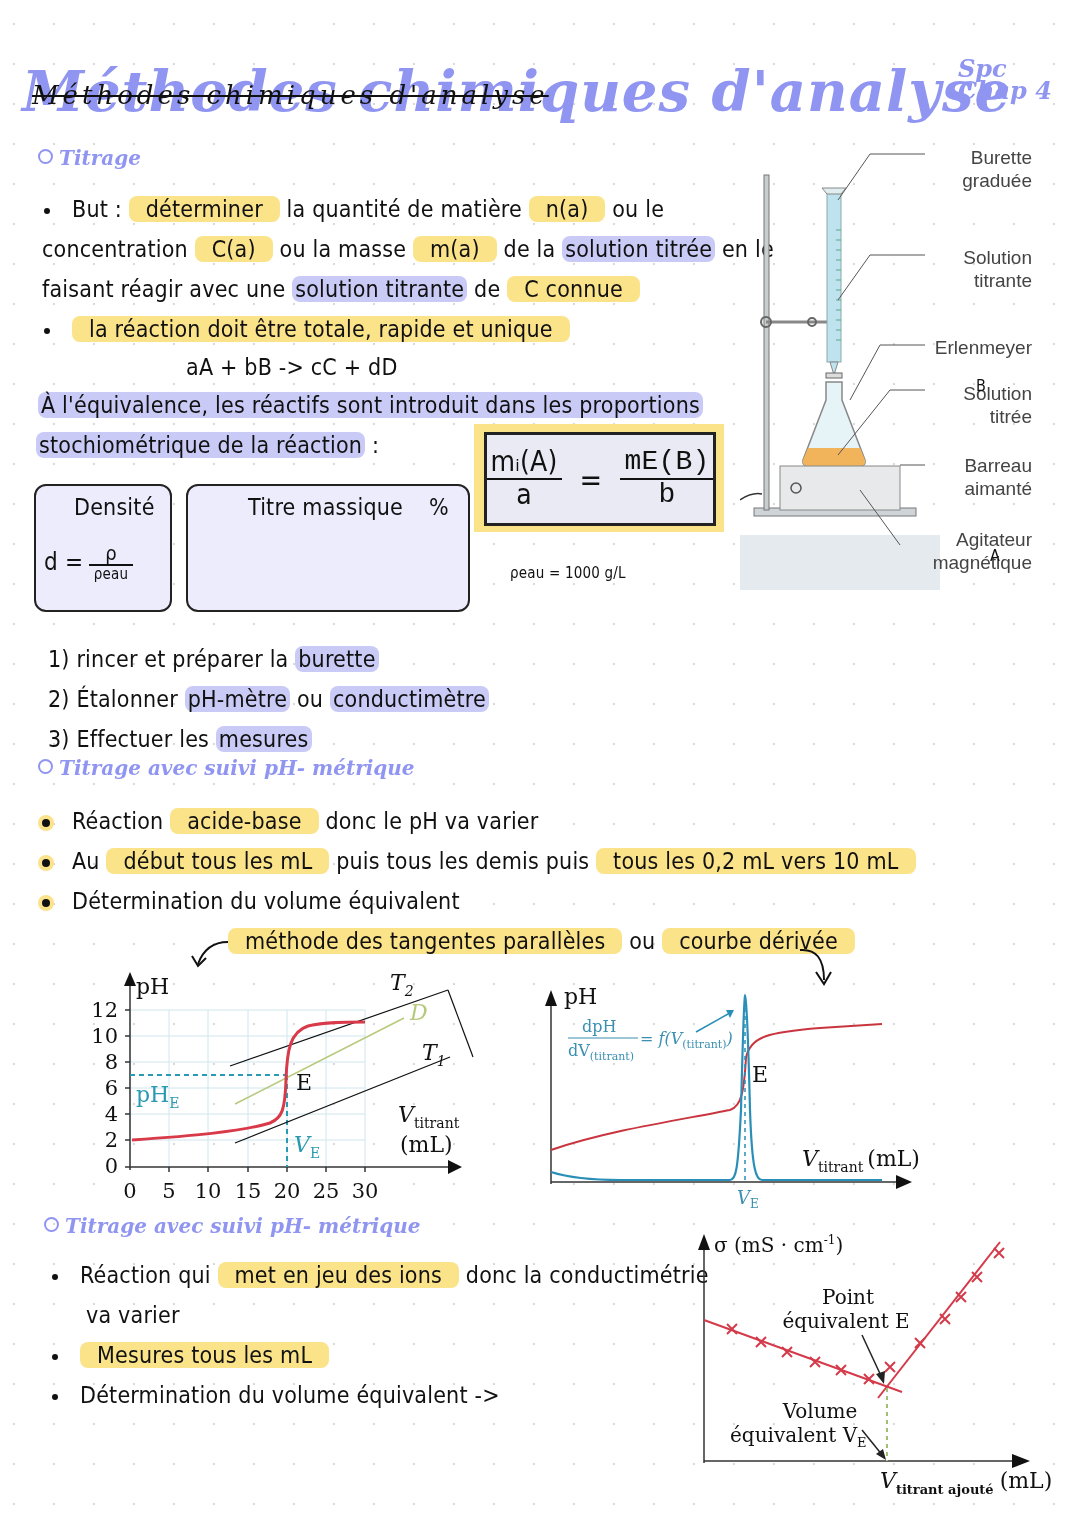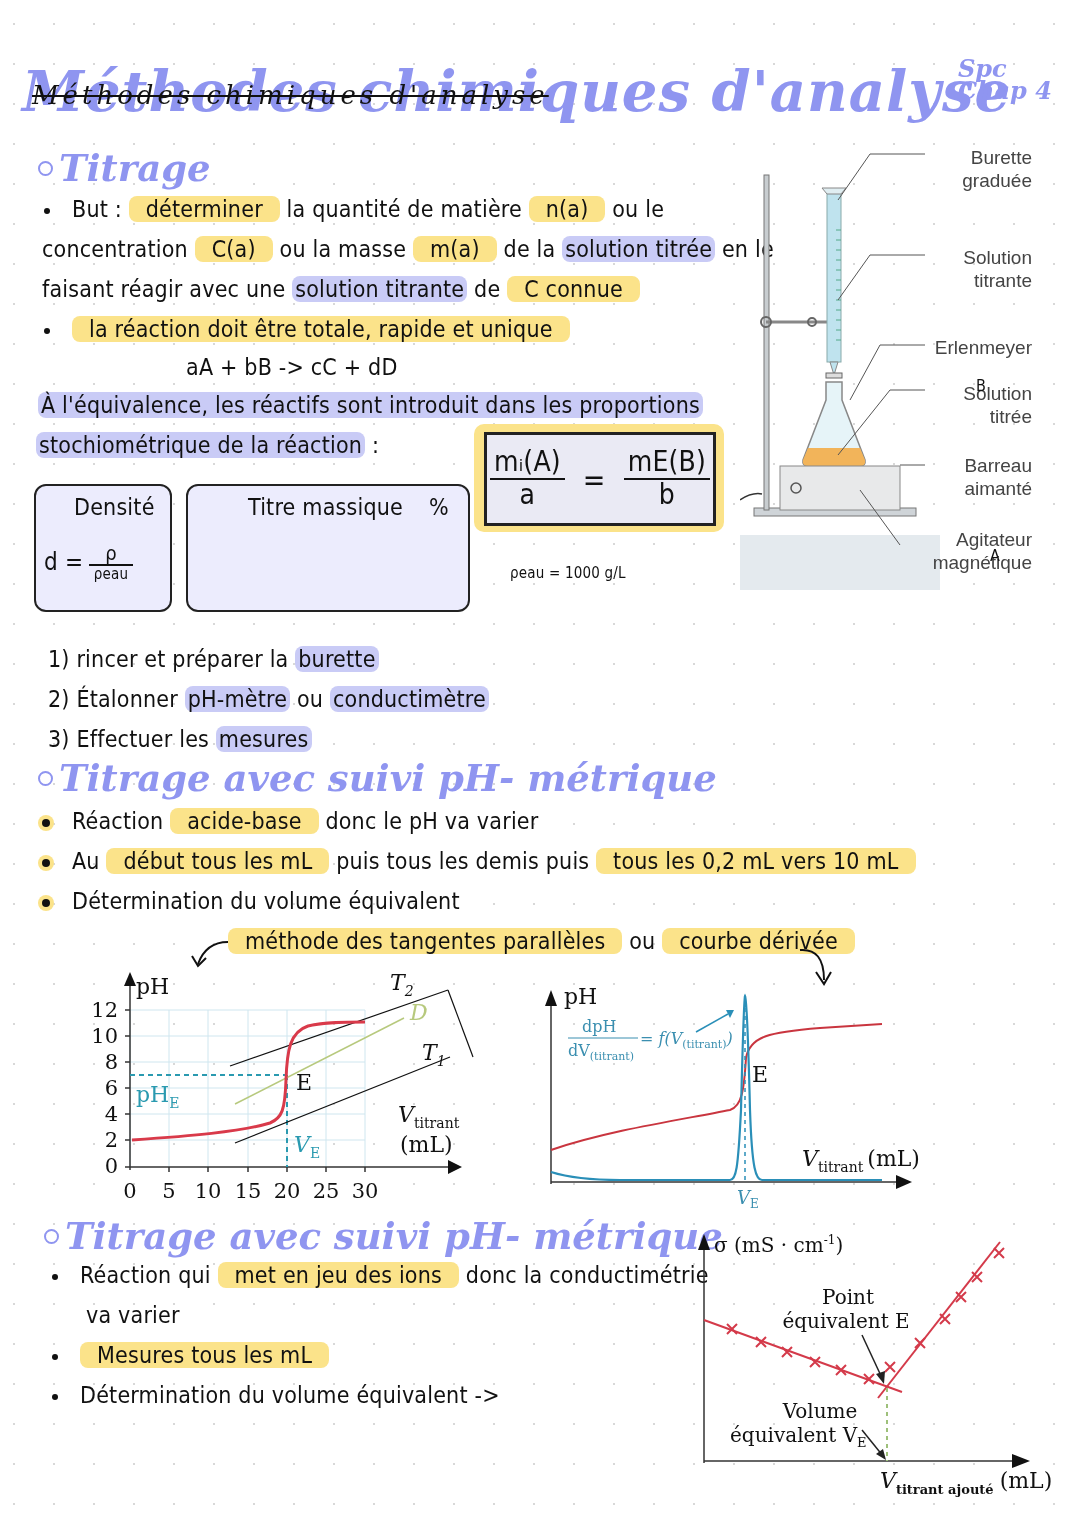--- a/index.html
+++ b/index.html
@@ -18,32 +18,32 @@
     font-family:"DejaVu Serif","Liberation Serif",serif;font-weight:bold;font-style:italic;
     font-size:56px;color:#8f95f0;letter-spacing:1px;white-space:nowrap;
   }
   .title-script{
     font-family:"DejaVu Serif","Liberation Serif",serif;font-style:italic;font-size:26px;color:#111;
     text-decoration:line-through;letter-spacing:4px;white-space:nowrap;
   }
   .corner-big{font-family:"DejaVu Serif",serif;font-weight:bold;font-style:italic;color:#8f95f0;font-size:24px;line-height:22px;}
   .section-h{
     font-family:"DejaVu Serif","Liberation Serif",serif;font-weight:bold;font-style:italic;
-    font-size:37px;color:#8f95f0;white-space:nowrap;
+    font-size:20px;color:#8f95f0;white-space:nowrap;
   }
   .section-h .bullet{display:inline-block;width:11px;height:11px;border:2px solid #8f95f0;border-radius:50%;margin-right:6px;vertical-align:middle;position:relative;top:-3px;}
   .hl-y{background:#fbe38a;border-radius:8px;padding:0 17px;}
   .hl-p{background:#c9cbf6;border-radius:8px;padding:0 3px;}
   .dot{display:inline-block;width:6px;height:6px;border-radius:50%;background:#111;margin-right:22px;vertical-align:middle;}
   .dot-y{display:inline-block;width:8px;height:8px;border-radius:50%;background:#111;box-shadow:0 0 0 4px #fbe38a;margin-right:22px;vertical-align:middle;}
   .box{position:absolute;border:2.5px solid #222;border-radius:12px;background:#ececfd;}
   .frac{display:inline-flex;flex-direction:column;align-items:center;vertical-align:middle;}
   .frac .num{border-bottom:2px solid #111;padding:0 4px;line-height:1.1;}
   .frac .den{padding:0 4px;line-height:1.1;}
-  .eqbox-outer{position:absolute;left:474px;top:424px;width:250px;height:108px;background:#fbe38a;border-radius:10px;}
+  .eqbox-outer{position:absolute;left:474px;top:424px;width:250px;height:108px;background:#fbe38a;border-radius:0;}
   .eqbox-inner{position:absolute;left:10px;top:8px;width:226px;height:88px;border:3px solid #222;background:#eaeaf4;display:flex;align-items:center;justify-content:center;font-size:28px;}
   .label-s{font-family:"Liberation Sans","DejaVu Sans",sans-serif;font-size:19px;color:#444;text-align:right;line-height:23px;}
   svg text{font-family:"DejaVu Serif","Liberation Serif",serif;}
 </style>
 </head>
 <body>
 
 <div class="abs title-main" style="left:22px;top:58px;">Méthodes chimiques d'analyse</div>
 <div class="abs title-script" style="left:32px;top:80px;">Méthodes chimiques d'analyse</div>
 <div class="abs" style="left:958px;top:58px;text-align:left;">
@@ -75,21 +75,21 @@
   <span class="hl-p">stochiométrique de la réaction</span><span> :</span>
 </div>
 
 <div class="eqbox-outer">
   <div class="eqbox-inner">
     <span class="frac hand" style="font-size:28px;">
       <span class="num">mᵢ(A)</span>
       <span class="den">a</span>
     </span>
     <span class="hand" style="font-size:30px;margin:0 18px;">=</span>
-    <span class="frac hand" style="font-size:28px;">
+    <span class="frac hand" style="font-size:28px;font-family:Liberation Mono, monospace;">
       <span class="num">mE(B)</span>
       <span class="den">b</span>
     </span>
   </div>
 </div>
 
 <div class="box" style="left:34px;top:484px;width:134px;height:124px;">
   <div class="hand abs" style="left:26px;top:8px;margin-left:12px;">Densité</div>
   <div class="hand abs" style="left:8px;top:56px;font-size:24px;display:flex;align-items:center;">
     <span>d =</span>

